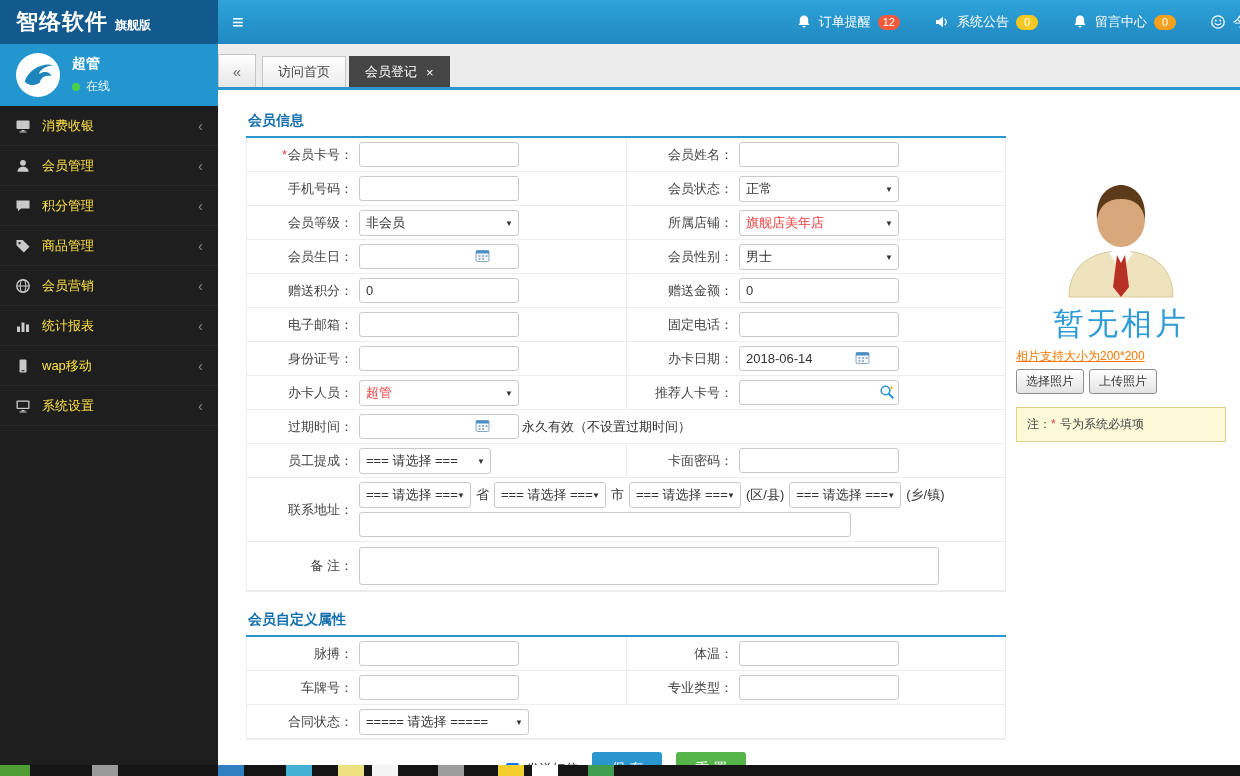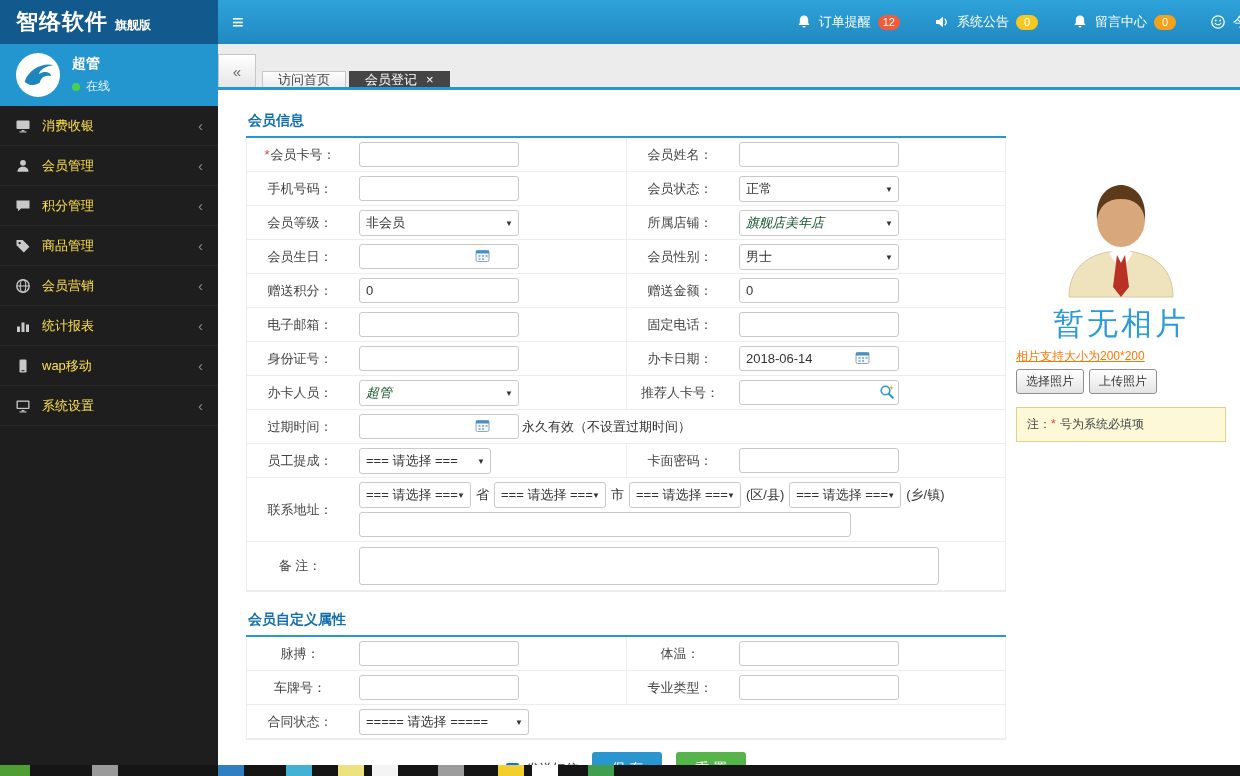--- a/index.html
+++ b/index.html
@@ -27,39 +27,39 @@
 .dot{width:8px;height:8px;border-radius:50%;}
 .menu-item{height:40px;display:flex;align-items:center;padding:0 15px;color:#fde047;cursor:pointer;border-bottom:1px solid rgba(255,255,255,.05);font-size:13px;}
 .micon{width:16px;height:16px;margin-right:11px;display:inline-flex;color:#c9c9c9;}
 .micon svg{width:16px;height:16px;fill:currentColor;}
 .chev{margin-left:auto;color:#8b8b8b;font-size:15px;}
 .chev::after{content:"‹";}
 
 .main{position:absolute;top:44px;left:218px;right:0;bottom:0;display:flex;flex-direction:column;background:#fff;}
 .tabbar{height:46px;background:#ececec;border-bottom:3px solid #2a96cf;display:flex;align-items:flex-end;flex-shrink:0;}
 .collapse{width:38px;height:33px;background:linear-gradient(#fff,#e6e6e6);border:1px solid #c6c6c6;border-bottom:none;display:flex;align-items:center;justify-content:center;color:#666;font-size:15px;cursor:pointer;margin-right:6px;}
-.tab{height:16px;display:flex;align-items:center;padding:0 15px;background:linear-gradient(#fdfdfd,#ededed);border:1px solid #c6c6c6;border-bottom:none;margin-right:3px;color:#444;cursor:pointer;}
+.tab{height:31px;display:flex;align-items:center;padding:0 15px;background:linear-gradient(#fdfdfd,#ededed);border:1px solid #c6c6c6;border-bottom:none;margin-right:3px;color:#444;cursor:pointer;}
 .tab.active{background:#454545;border-color:#454545;color:#fff;}
 .tab .close{margin-left:9px;font-size:13px;}
 .content{flex:1;overflow:hidden;padding:17px 0 0 28px;display:flex;background:#fff;}
 .form-col{width:760px;flex-shrink:0;}
 .section-title{color:#1470ad;font-weight:bold;font-size:14px;padding:5px 2px 6px;border-bottom:2px solid #2a96cf;}
 .section-title.second{margin-top:14px;}
 .ftable{background:#fff;border:1px solid #ededed;border-top:none;}
 .frow{display:flex;border-bottom:1px solid #ededed;min-height:33px;}
 .fcell{width:50%;display:flex;align-items:center;min-height:33px;}
 .fcell.rt{border-left:1px solid #ededed;}
 .fcell.wide{width:100%;}
-.flabel{width:112px;text-align:center;color:#444;flex-shrink:0;padding-right:6px;}
+.flabel{width:112px;text-align:right;color:#444;flex-shrink:0;padding-right:6px;}
 .req{color:#e23c3c;margin-right:1px;}
 .tin{width:160px;height:25px;border:1px solid #c9c9c9;border-radius:3px;padding:0 6px;font-size:13px;color:#333;font-family:inherit;background:#fff;}
 .sel{position:relative;width:160px;height:26px;border:1px solid #c9c9c9;border-radius:3px;background:#fff;display:flex;align-items:center;padding:0 18px 0 6px;cursor:pointer;white-space:nowrap;overflow:hidden;}
 .sel .caret{position:absolute;right:5px;top:50%;transform:translateY(-50%);font-size:8px;color:#333;}
 .caret::after{content:"▼";}
-.sel.dim .sval{color:#14532d;font-style:italic;}
+.sel.dim .sval{color:#ef4444;}
 .sel.w130{width:132px;}
 .sel.w170{width:170px;}
 .sel.addr{width:112px;}
 .fdate{position:relative;width:136px;}
 .fdate .tin{width:160px;padding-right:24px;}
 .fsearch{position:relative;width:160px;}
 .fsearch .tin{width:160px;padding-right:22px;}
 .icon-btn{position:absolute;right:4px;top:4px;width:16px;height:16px;cursor:pointer;display:inline-flex;}
 .chk{margin:0 4px 0 10px;vertical-align:middle;}
 .addr-wrap{display:flex;flex-direction:column;padding:4px 0;}

